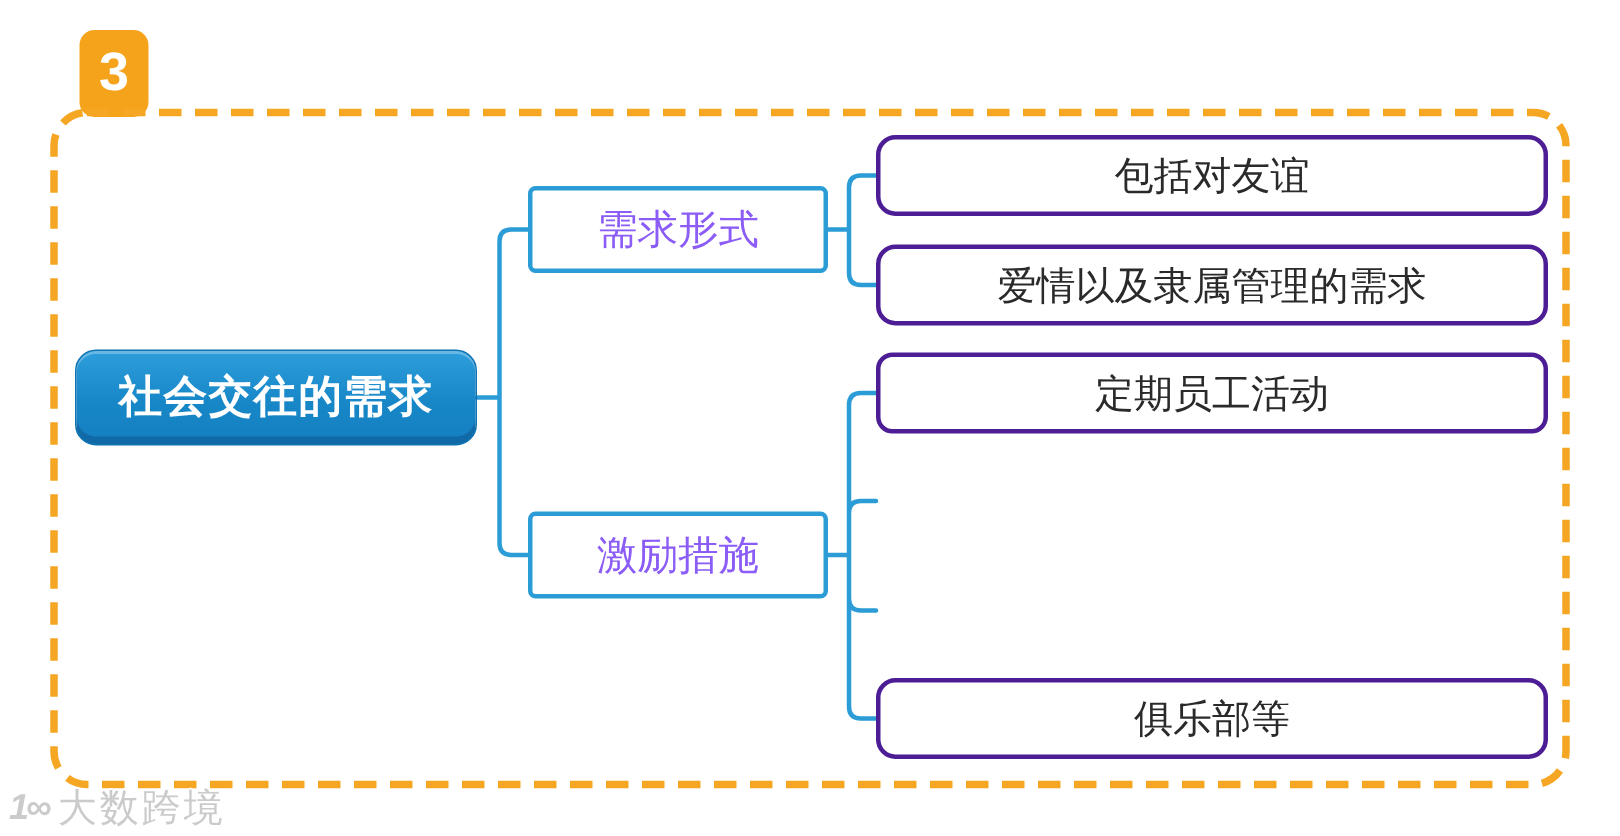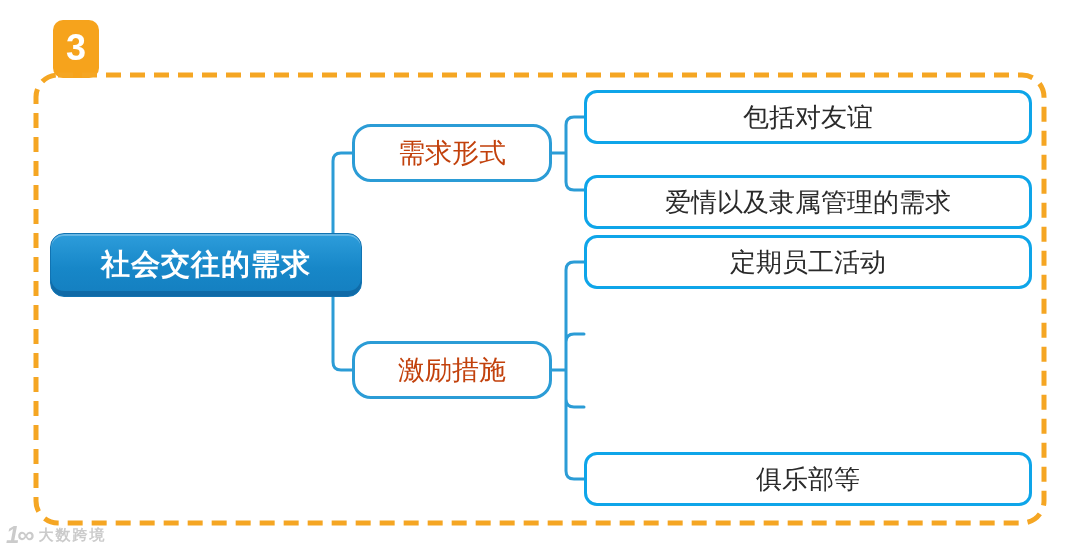--- a/index.html
+++ b/index.html
@@ -42,56 +42,56 @@
     display: flex;
     align-items: center;
     justify-content: center;
     text-align: center;
     z-index: 3;
     white-space: nowrap;
   }
   .root {
     left: 50px;
     top: 233px;
-    width: 312px;
+    width: 268px;
     height: 64px;
     background: linear-gradient(180deg, #2d9ddb 0%, #1787c8 55%, #147fc0 100%);
     border: 1px solid #1173b2;
     box-shadow: inset 0 2px 0 rgba(255,255,255,0.28), inset 0 -5px 0 rgba(10,80,135,0.45);
     border-radius: 14px;
     color: #ffffff;
     font-size: 29px;
     font-weight: bold;
     letter-spacing: 1px;
   }
   .branch {
     left: 352px;
     width: 200px;
     height: 58px;
     background: #ffffff;
     border: 3px solid #2B9CD6;
-    border-radius: 19px;
-    color: #c2410c;
+    border-radius: 5px;
+    color: #8b5cf6;
     font-size: 27px;
   }
   .branch.b1 { top: 124px; }
   .branch.b2 { top: 341px; text-align: center; }
   .leaf {
     left: 584px;
     width: 448px;
     height: 54px;
     background: #ffffff;
-    border: 3px solid #0ea5e9;
+    border: 3px solid #4c1d95;
     border-radius: 13px;
     color: #2a2a2a;
     font-size: 26px;
   }
   .leaf.l0 { top: 90px; }
-  .leaf.l1 { top: 175px; }
-  .leaf.l2 { top: 235px; }
+  .leaf.l1 { top: 163px; }
+  .leaf.l2 { top: 235px; border-radius: 11px; }
   .leaf.l3 { top: 307px; }
   .leaf.l4 { top: 380px; }
   .leaf.l5 { top: 452px; }
   .watermark {
     position: absolute;
     left: 6px;
     top: 521px;
     display: flex;
     align-items: center;
     gap: 6px;
@@ -100,22 +100,22 @@
     text-shadow: 0 1px 0 rgba(255,255,255,0.9), 0 -1px 0 rgba(255,255,255,0.9);
     opacity: 0.95;
   }
   .wm-logo {
     font-size: 24px;
     font-weight: bold;
     font-style: italic;
     letter-spacing: -2px;
   }
   .wm-text {
-    font-size: 15px;
-    font-weight: bold;
+    font-size: 26px;
+    font-weight: normal;
     letter-spacing: 2px;
   }
 </style>
 </head>
 <body>
 
 <div class="canvas">
 
   <div class="badge">3</div>
 

